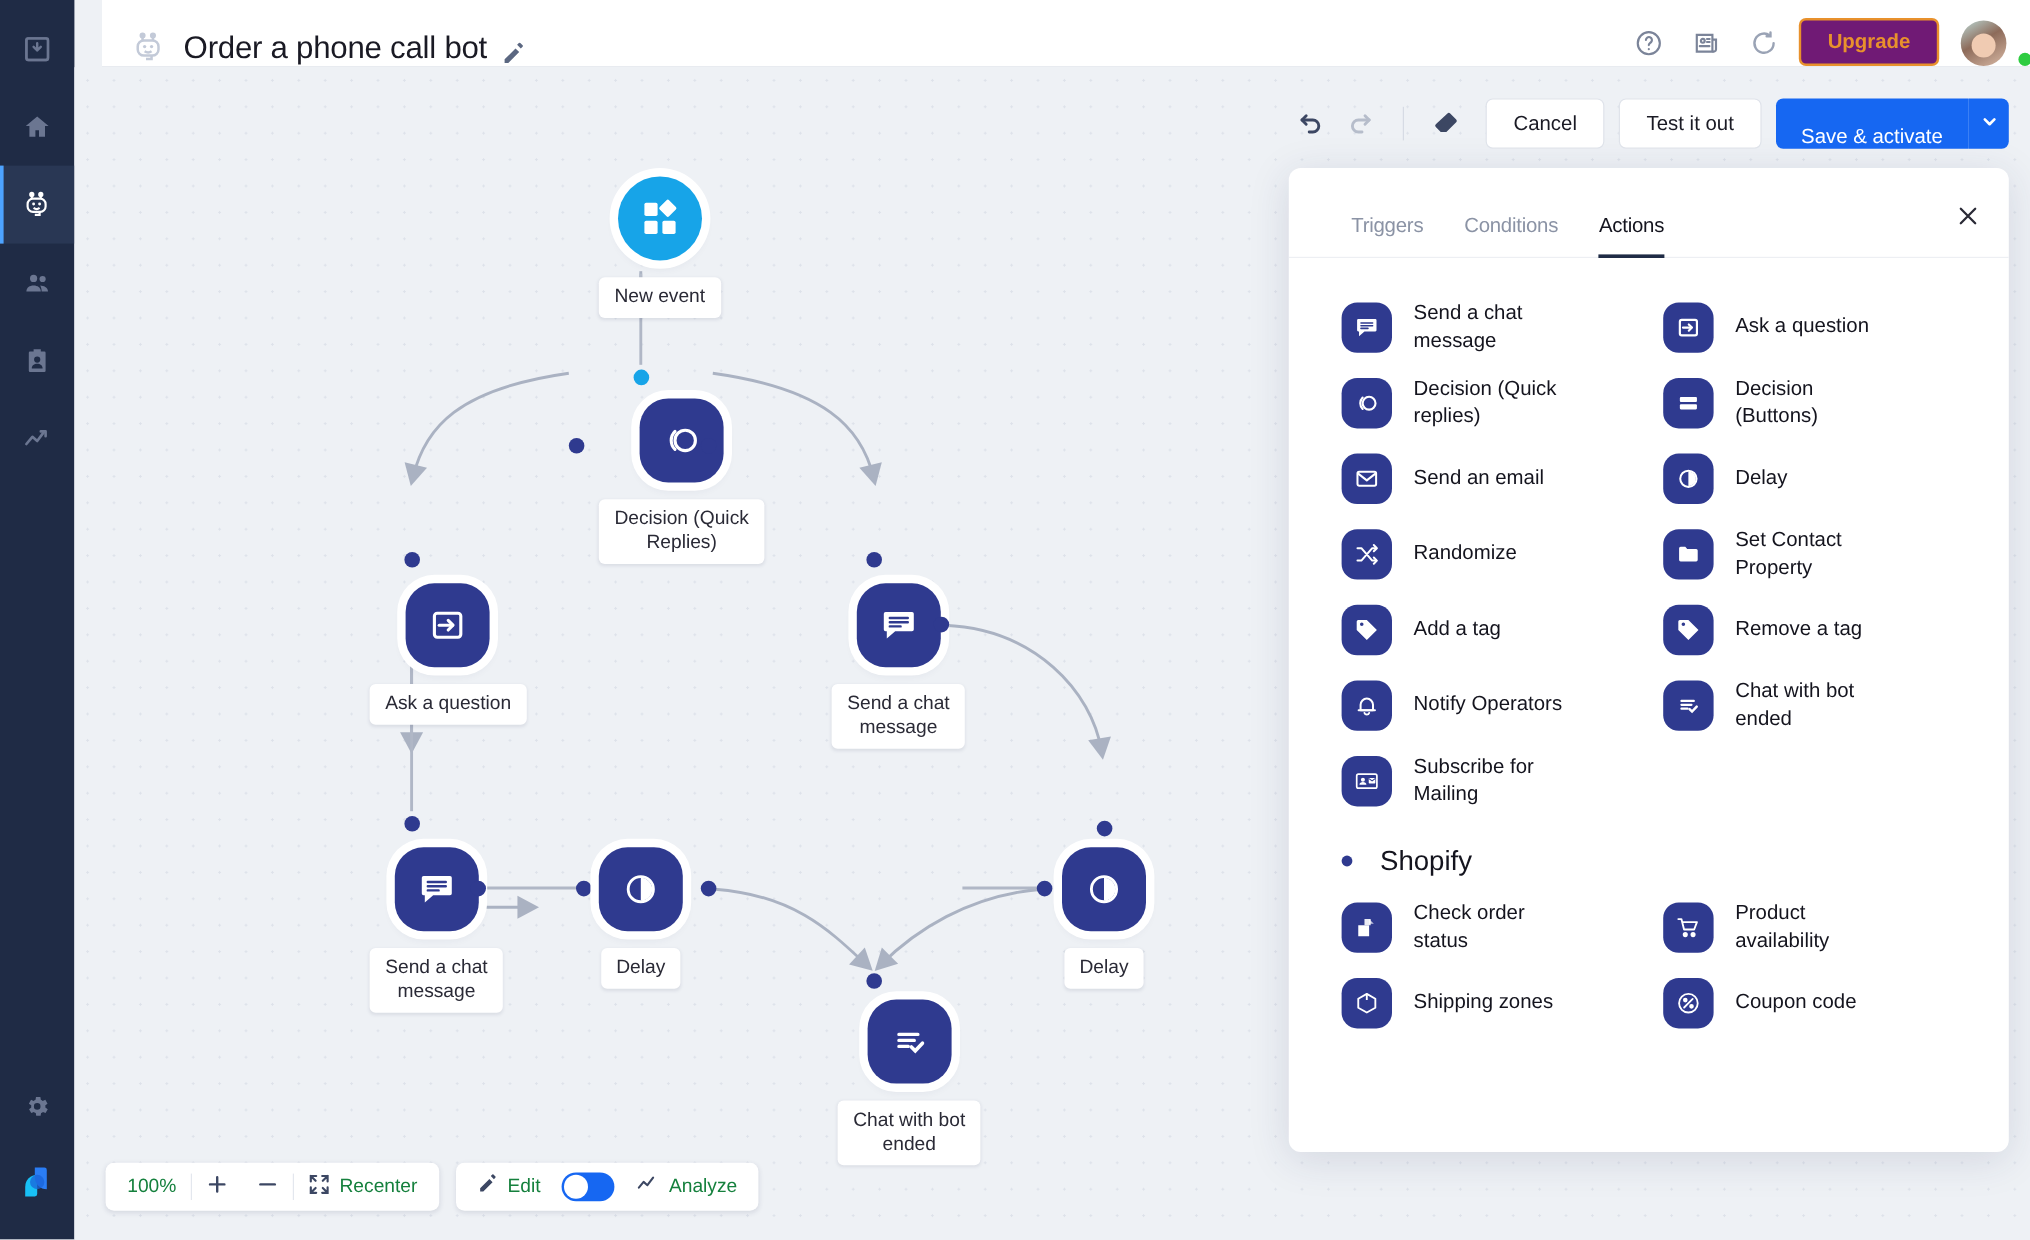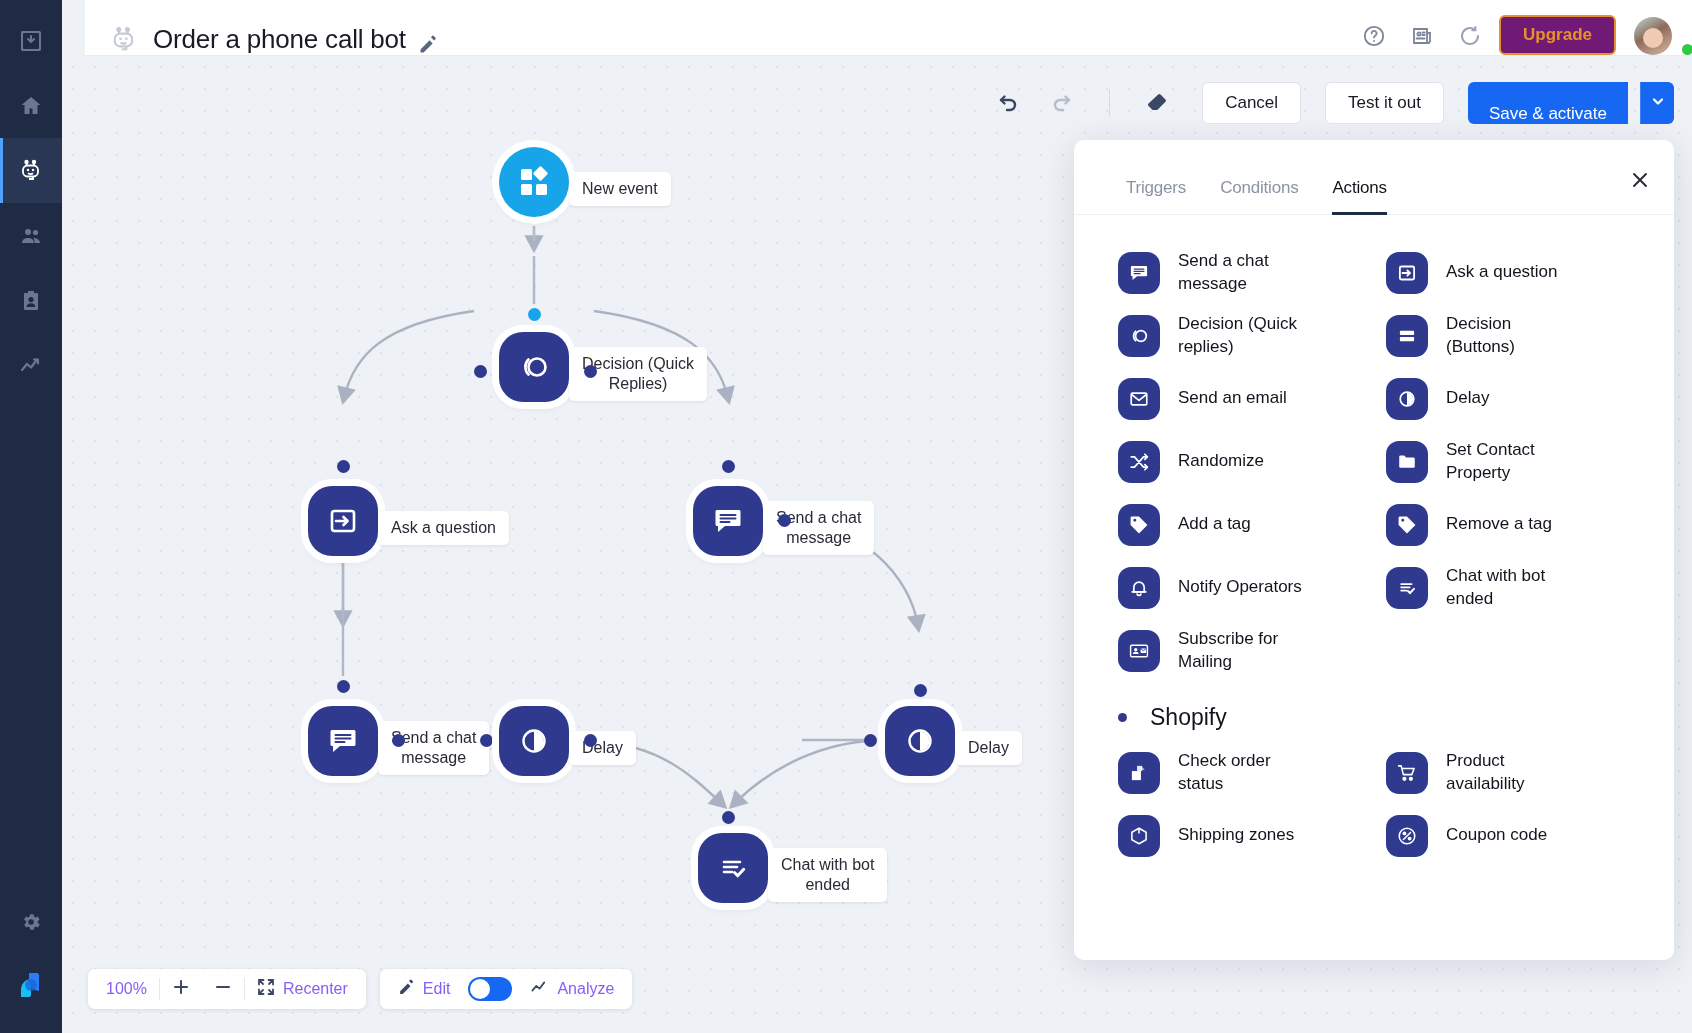--- a/index.html
+++ b/index.html
@@ -72,21 +72,21 @@
     position: absolute; left: 62px; top: 56px; width: 1630px; height: 977px;
     background-color: #eef1f5;
     background-image: radial-gradient(#dde2ea 1.1px, transparent 1.1px);
     background-size: 22px 22px;
     overflow: hidden;
   }
 
   
   .canvas-toolbar {
     position: absolute; right: 18px; top: 26px;
-    display: flex; align-items: center; gap: 12px; z-index: 6;
+    display: flex; align-items: center; gap: 0px; z-index: 6;
   }
   .ct-icon {
     width: 42px; height: 42px; display: flex; align-items: center; justify-content: center;
     cursor: pointer;
   }
   .ct-sep { width: 1px; height: 28px; background: #d6dbe4; margin: 0 14px; }
   .btn-outline {
     height: 42px; padding: 0 22px; border: 1px solid #dfe3ea; border-radius: 6px;
     background: #fff; color: #1a1a24; font-size: 17px;
     display: flex; align-items: center; cursor: pointer; margin-left: 12px;
@@ -97,21 +97,21 @@
     display: flex; align-items: flex-end; cursor: pointer; margin-left: 12px; border: none;
   }
   .btn-primary-caret {
     height: 42px; width: 34px; border-radius: 0 6px 6px 0;
     background: #1667f2; border-left: 1px solid #3b80f5;
     display: flex; align-items: center; justify-content: center; cursor: pointer;
   }
 
   
   .flow { position: absolute; left: 0; top: 0; width: 1020px; height: 977px; }
-  .node { position: absolute; display: flex; flex-direction: row; align-items: center; }
+  .node { position: absolute; display: flex; flex-direction: column; align-items: center; }
   .node-ico {
     width: 70px; height: 70px; border-radius: 24px;
     background: #2f3a8f;
     display: flex; align-items: center; justify-content: center;
     box-shadow: 0 0 0 7px #fff, 0 4px 10px rgba(40,50,90,.14);
     cursor: pointer;
   }
   .node-ico.round { border-radius: 50%; background: #17a4e8; }
   .node-label {
     margin-top: 14px; background: #fff; border-radius: 5px;
@@ -127,21 +127,21 @@
 
   
   .bottombar { position: absolute; left: 26px; bottom: 24px; display: flex; gap: 14px; z-index: 6; }
   .bb-group {
     height: 40px; background: #fff; border-radius: 7px;
     display: flex; align-items: center; padding: 0 6px;
     box-shadow: 0 1px 4px rgba(40,50,90,.12);
   }
   .bb-item {
     padding: 0 12px; height: 40px; display: flex; align-items: center;
-    font-size: 16px; color: #8b5cf6; cursor: pointer; gap: 8px;
+    font-size: 16px; color: #15803d; cursor: pointer; gap: 8px;
   }
   .bb-sep { width: 1px; height: 22px; background: #e3e7ee; }
   .toggle {
     width: 44px; height: 24px; border-radius: 12px; background: #1667f2;
     position: relative; cursor: pointer; margin: 0 6px;
   }
   .toggle::after {
     content:""; position:absolute; left: 2px; top: 2px; width: 20px; height: 20px;
     border-radius: 50%; background: #fff;
   }

